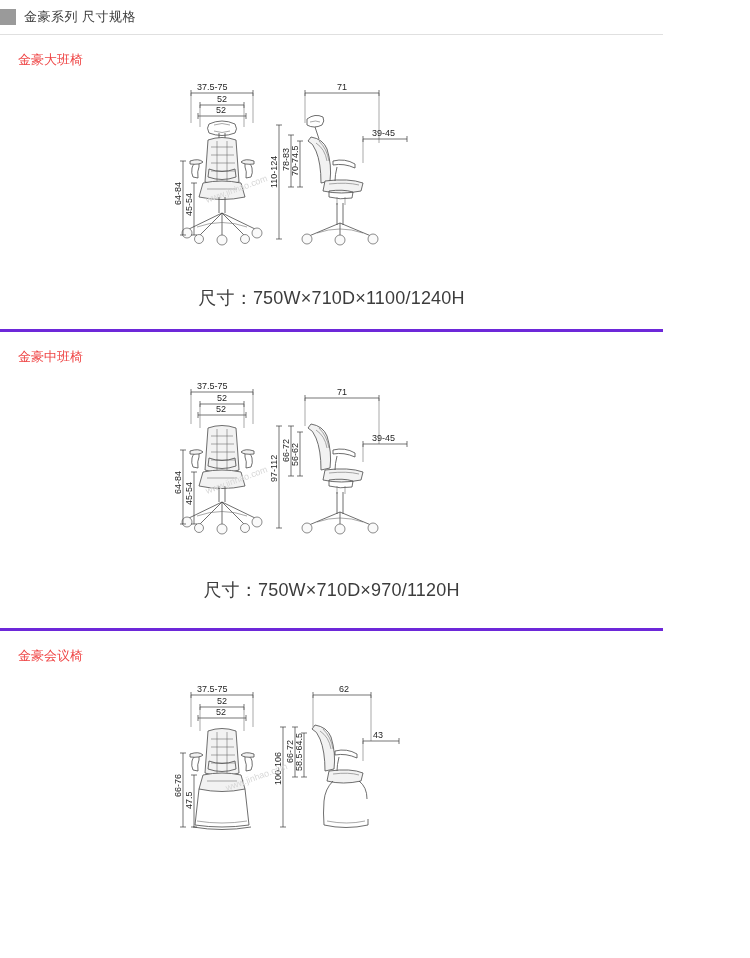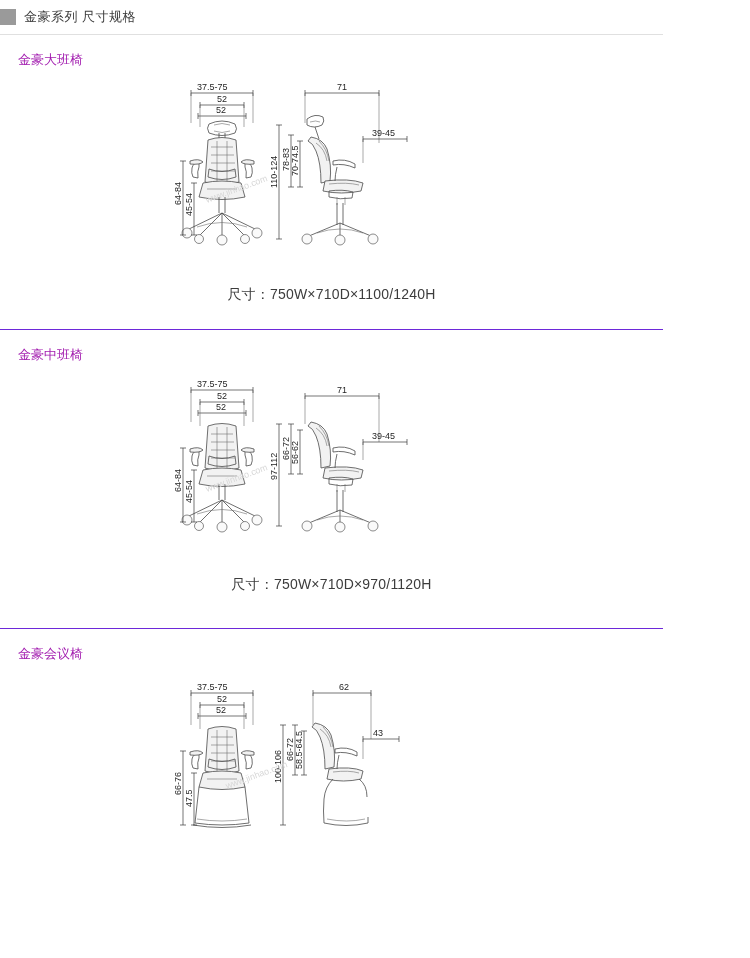--- a/index.html
+++ b/index.html
@@ -42,34 +42,34 @@
     color: #3c3c3c;
     letter-spacing: 0.5px;
   }
 
   
   .section {
     position: relative;
     box-sizing: border-box;
   }
   .section + .section {
-    border-top: 1px solid #6d28d9;
+    border-top: 3px solid #6d28d9;
   }
   .section-title {
     font-size: 13px;
-    color: #a21caf;
+    color: #ef4444;
     padding: 16px 0 0 18px;
   }
   .figure-wrap {
     position: relative;
     width: 100%;
   }
   .caption {
     text-align: center;
-    font-size: 14px;
+    font-size: 18px;
     color: #3c3c3c;
     letter-spacing: 0.2px;
   }
 
   svg.chairfig {
     display: block;
     margin: 0 auto;
   }
   .ln { stroke: #4a4a4a; stroke-width: 0.8; fill: none; }
   .ln-thin { stroke: #6e6e6e; stroke-width: 0.6; fill: none; }

